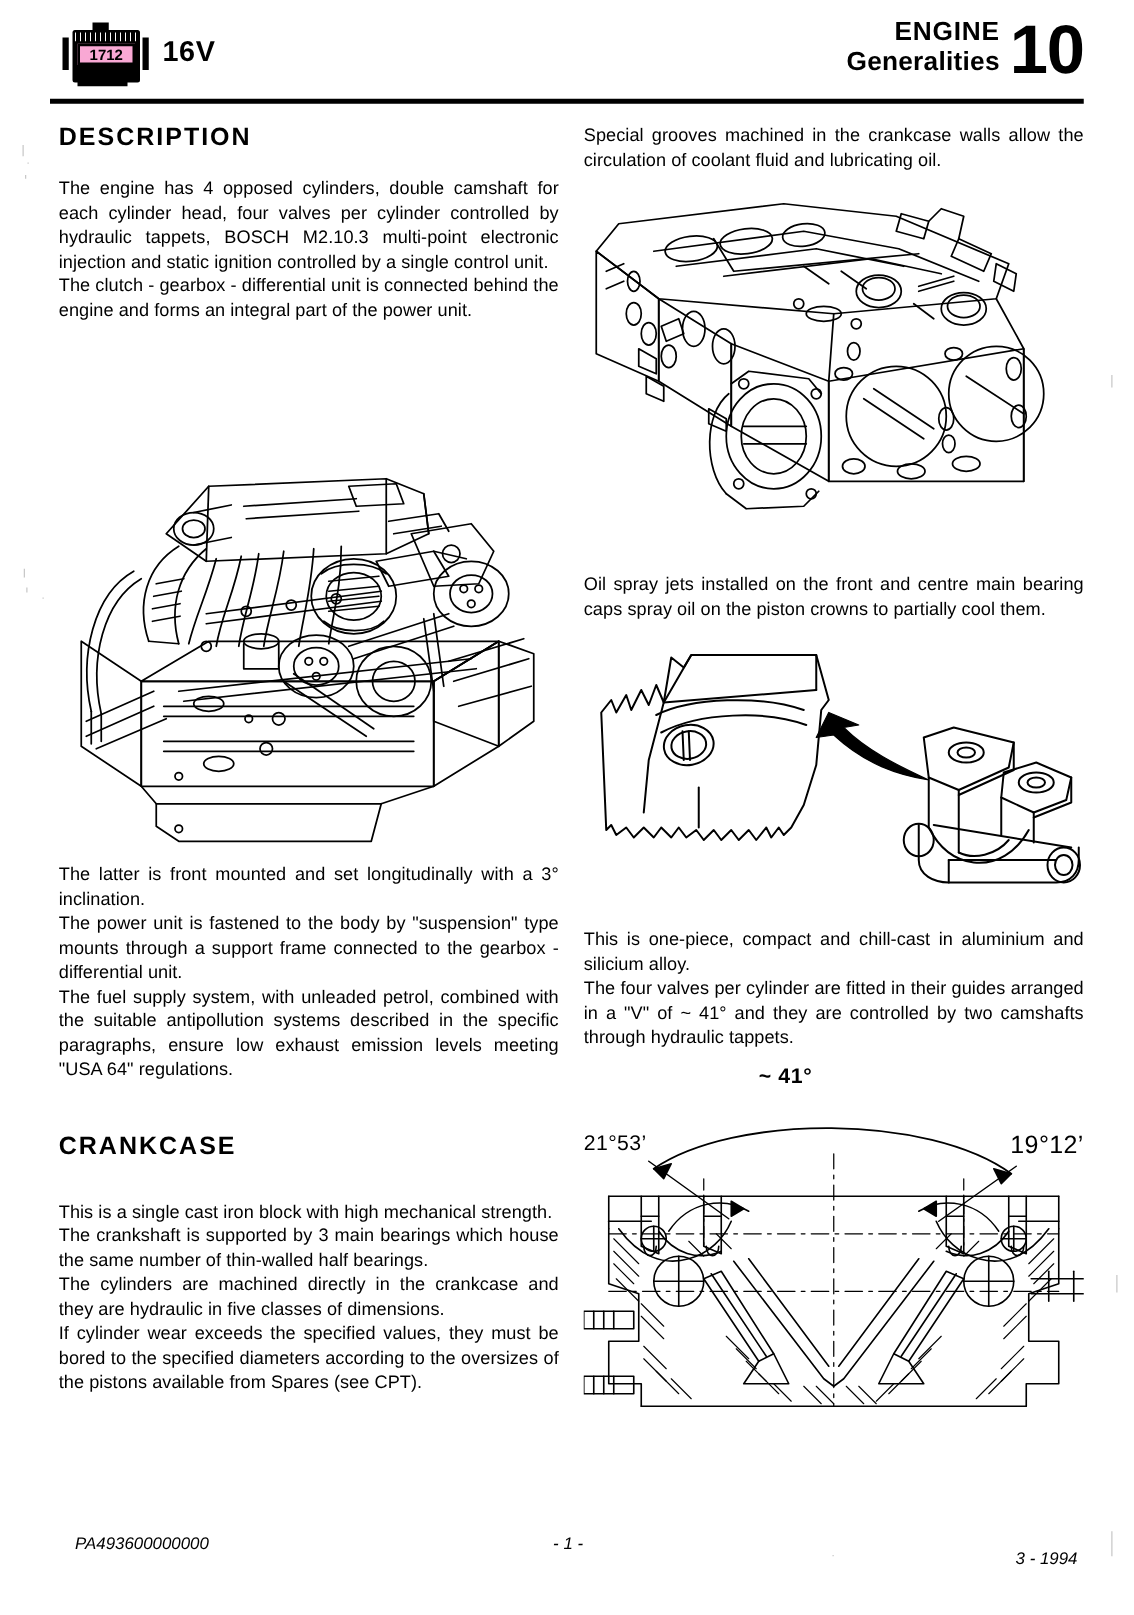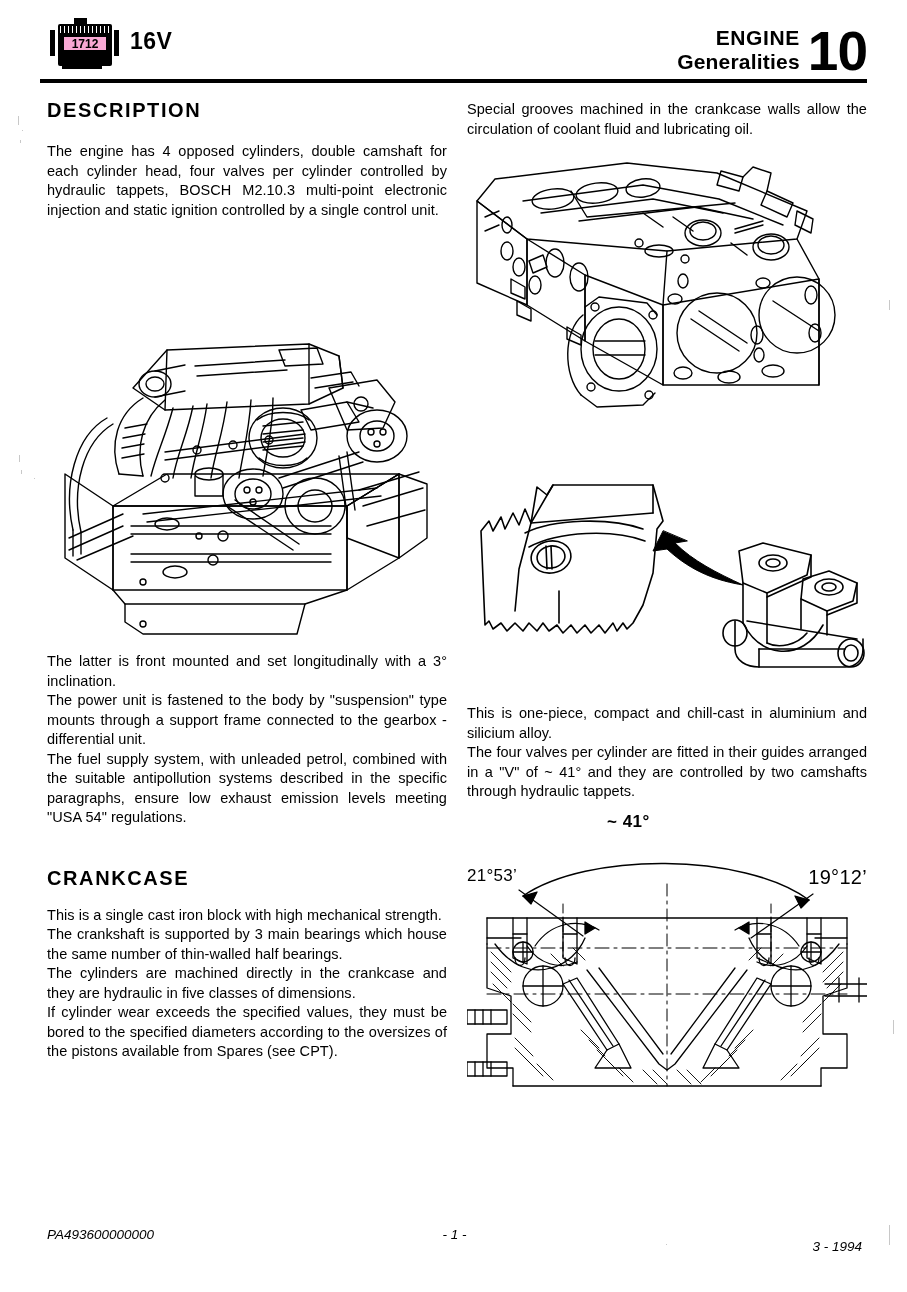--- a/index.html
+++ b/index.html
@@ -103,21 +103,21 @@
     position: absolute;
     left: 90px;
     top: 14px;
     font-size: 23px;
     font-weight: bold;
     letter-spacing: 0.5px;
   }
   #header-right {
     position: absolute;
     right: 0px;
-    top: 12px;
+    top: 0px;
     display: flex;
     align-items: center;
   }
   #header-titles {
     text-align: right;
     padding-bottom: 2px;
     padding-right: 8px;
   }
   #header-titles .line1 {
     font-size: 21px;
@@ -180,21 +180,21 @@
   
   #footer {
     position: absolute;
     left: 47px;
     top: 1227px;
     width: 815px;
     height: 20px;
     font-style: italic;
     font-size: 13.5px;
   }
-  #footer .left   { position: absolute; left: 0; top: 0; text-align: center; }
+  #footer .left   { position: absolute; left: 13px; top: 0; text-align: center; }
   #footer .center { position: absolute; left: 0; right: 0; top: 0; text-align: center; }
   #footer .right  { position: absolute; right: 0; top: 0; margin-top: 12px; }
 
   
   .speckle {
     position: absolute;
     background: #9a9a9a;
     width: 1px;
     height: 1px;
     opacity: .55;
@@ -229,20 +229,21 @@
       <div id="chapter-number">10</div>
     </div>
   </div>
   <div id="header-rule"></div>
 
   <div class="col" id="col-left">
 
     <h2 class="section-title">DESCRIPTION</h2>
 
     <p class="body">The engine has 4 opposed cylinders, double camshaft for each cylinder head, four valves per cylinder controlled by hydraulic tappets, BOSCH M2.10.3 multi-point electronic injection and static ignition controlled by a single control unit.</p>
+    <p class="body">The clutch - gearbox - differential unit is connected behind the engine and forms an integral part of the power unit.</p>
 
     <div class="figure" style="margin-top:18px;">
       <svg width="400" height="400" viewBox="0 0 400 400" fill="none" stroke="#000" stroke-width="1.4" stroke-linejoin="round" stroke-linecap="round">
 
         <path d="M18 236 L18 320 L66 352 L66 268 Z"></path>
         <path d="M66 268 L66 352 L300 352 L300 268 Z"></path>
         <path d="M66 268 L120 236 L352 236 L300 268 Z"></path>
         <path d="M300 268 L300 352 L352 320 L352 236 Z"></path>
 
         <path d="M66 352 L78 366 L258 366 L300 352"></path>
@@ -357,25 +358,25 @@
         <circle cx="152" cy="298" r="3"></circle>
         <circle cx="96" cy="344" r="3"></circle>
         <circle cx="96" cy="386" r="3"></circle>
       </svg>
     </div>
 
     <div class="spacer-sm"></div>
 
     <p class="body">The latter is front mounted and set longitudinally with a 3° inclination.</p>
     <p class="body">The power unit is fastened to the body by "suspension" type mounts through a support frame connected to the gearbox - differential unit.</p>
-    <p class="body">The fuel supply system, with unleaded petrol, combined with the suitable antipollution systems described in the specific paragraphs, ensure low exhaust emission levels meeting "USA 54" regulations.</p>
+    <p class="body">The fuel supply system, with unleaded petrol, combined with the suitable antipollution systems described in the specific paragraphs, ensure low exhaust emission levels meeting "USA 64" regulations.</p>
 
     <div class="spacer-lg"></div>
 
-    <h2 class="section-title" style="margin-bottom:18px;">CRANKCASE</h2>
+    <h2 class="section-title" style="margin-bottom:34px;">CRANKCASE</h2>
 
     <p class="body">This is a single cast iron block with high mechanical strength.</p>
     <p class="body">The crankshaft is supported by 3 main bearings which house the same number of thin-walled half bearings.</p>
     <p class="body">The cylinders are machined directly in the crankcase and they are hydraulic in five classes of dimensions.</p>
     <p class="body">If cylinder wear exceeds the specified values, they must be bored to the specified diameters according to the oversizes of the pistons available from Spares (see CPT).</p>
   </div>
 
   <div class="col" id="col-right">
 
     <p class="body">Special grooves machined in the crankcase walls allow the circulation of coolant fluid and lubricating oil.</p>
@@ -464,20 +465,21 @@
         <path d="M206 62 L226 76"></path>
         <path d="M264 88 L280 100"></path>
 
         <path d="M268 74 L296 66"></path>
         <path d="M268 78 L296 70"></path>
       </svg>
     </div>
 
     <div class="spacer-sm"></div>
 
+    <p class="body">Oil spray jets installed on the front and centre main bearing caps spray oil on the piston crowns to partially cool them.</p>
 
     <div class="figure" style="margin-top:14px;">
       <svg width="400" height="205" viewBox="0 0 400 205" fill="none" stroke="#000" stroke-width="1.6" stroke-linejoin="round" stroke-linecap="round">
 
         <path d="M14 58 L22 48 L26 58 L34 44 L38 56 L46 40 L52 52 L58 36 L64 50 L70 14 L80 22 L86 12
                  L186 12 L196 48 L190 56 L186 100 L176 132 L166 150 L160 156
                  L156 150 L150 158 L146 150 L138 160 L132 152 L124 160 L118 152 L110 160 L104 152 L96 160
                  L90 152 L82 158 L76 150 L70 158 L62 150 L56 158 L48 150 L40 158 L34 150 L26 156 L22 148
                  L18 152 Z"></path>
 

